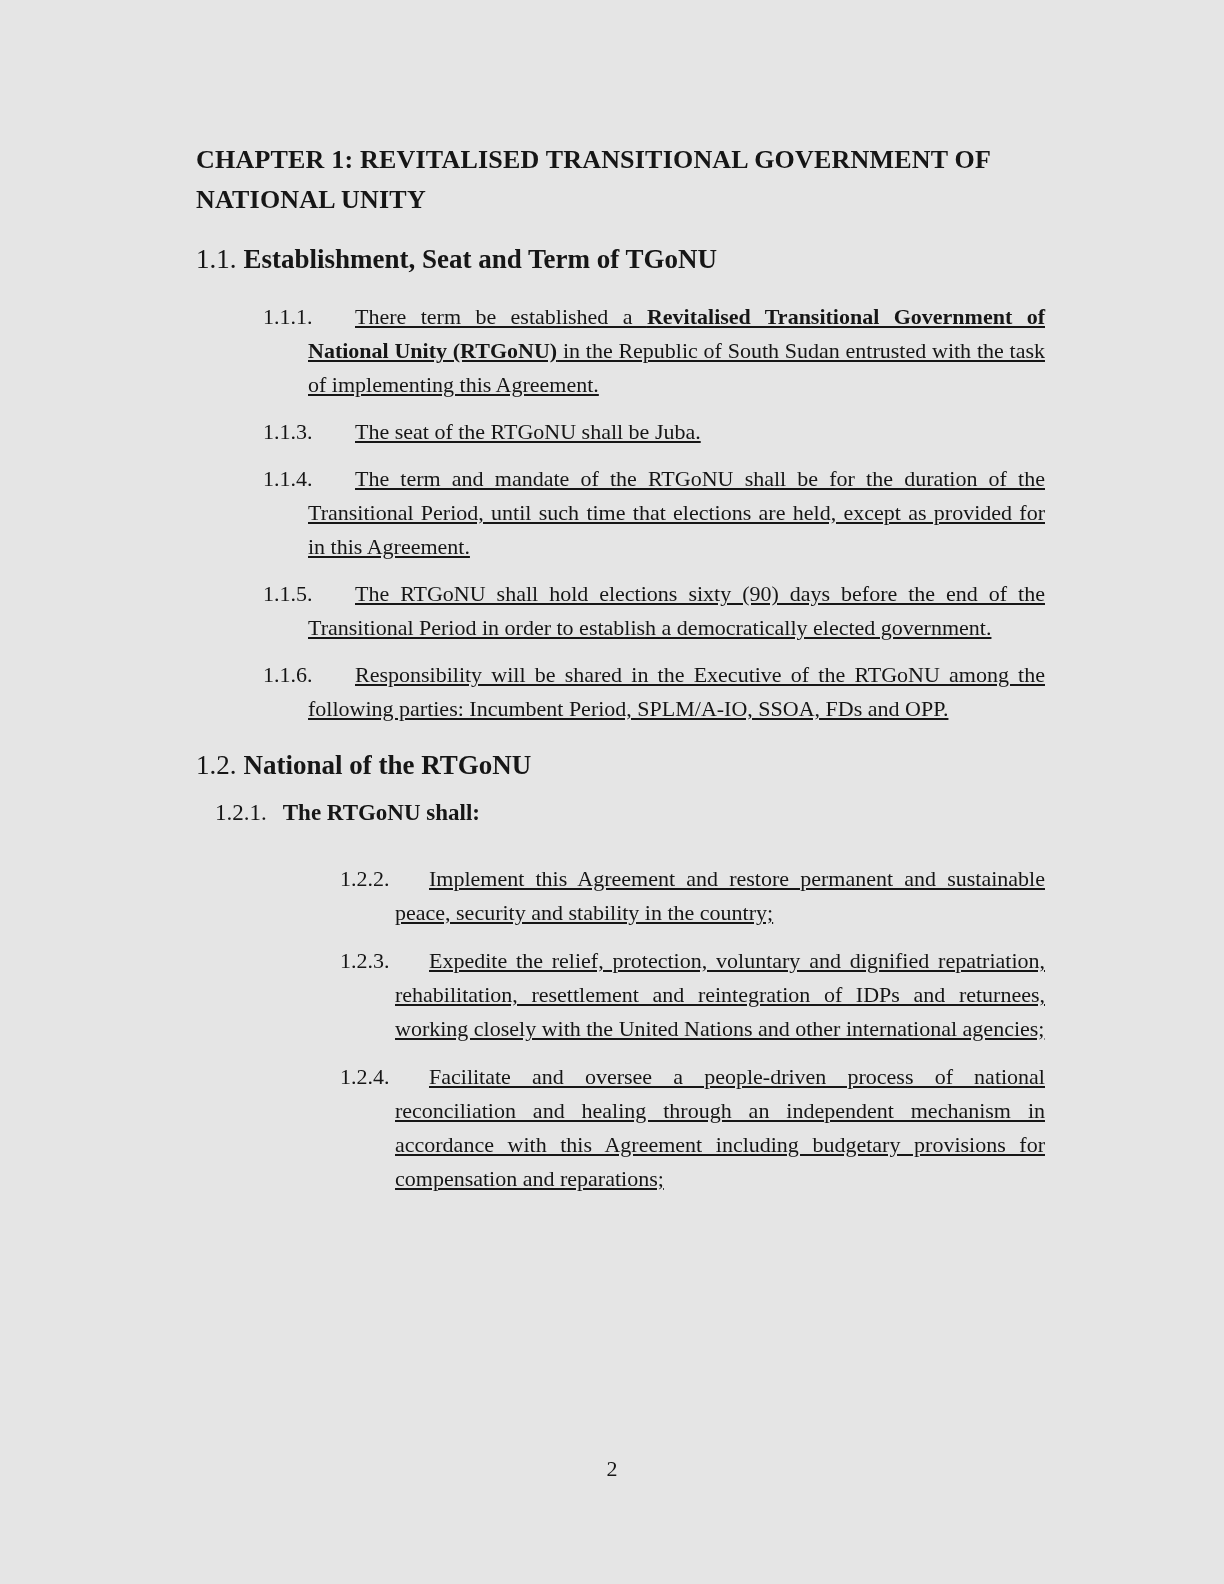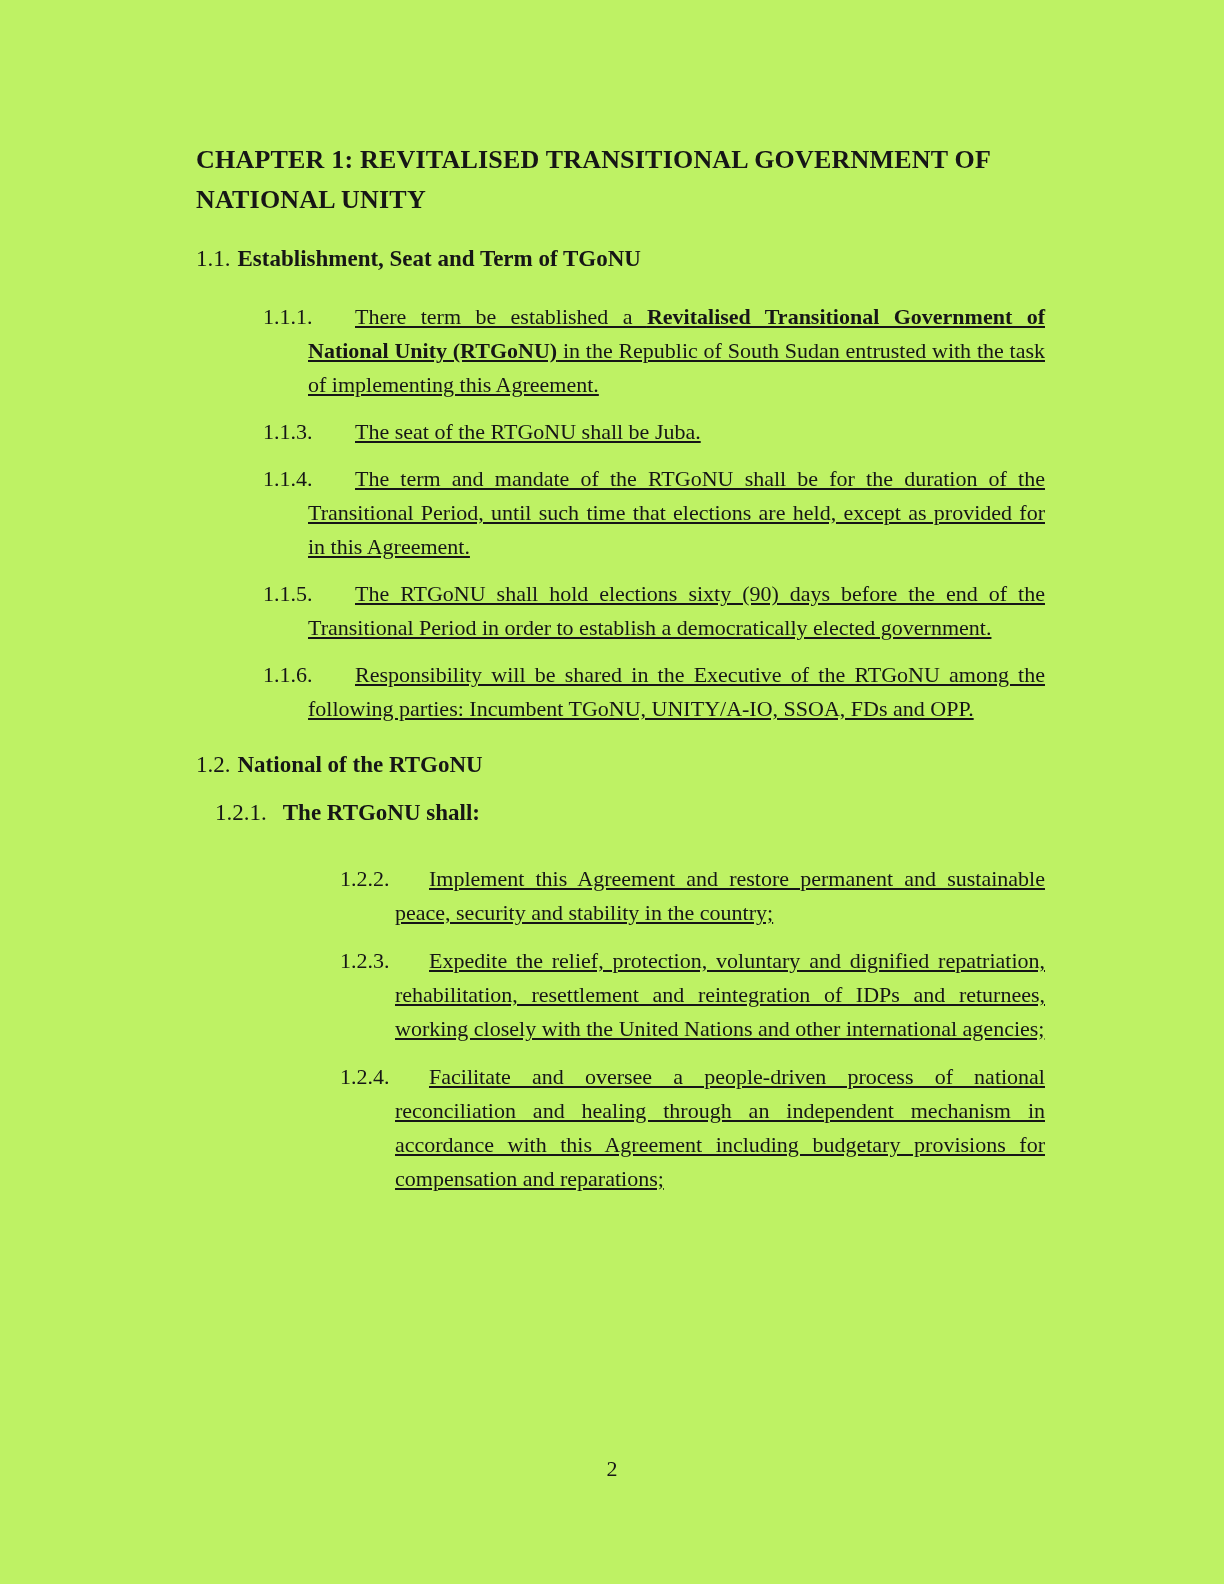--- a/index.html
+++ b/index.html
@@ -4,42 +4,42 @@
 <style>
   html, body {
     margin: 0;
     padding: 0;
     background: #ffffff;
   }
   .page {
     position: relative;
     width: 1224px;
     height: 1584px;
-    background: #bef264;
+    background: #e5e5e5;
     color: #161616;
     font-family: "Liberation Serif", "DejaVu Serif", serif;
     overflow: hidden;
   }
   .content {
     position: absolute;
     left: 196px;
     top: 0;
     width: 849px;
     padding-top: 140px;
   }
   .chapter-heading {
     font-size: 26px;
     font-weight: bold;
     line-height: 40px;
     margin: 0;
     max-width: 810px;
     letter-spacing: 0.2px;
   }
   .sec-heading {
-    font-size: 23px;
+    font-size: 27px;
     line-height: 30px;
     margin: 24px 0 0 0;
     font-weight: normal;
   }
   .sec-heading .sec-num {
     font-weight: normal;
     margin-right: 7px;
   }
   .sec-heading .sec-title {
     font-weight: bold;
@@ -115,21 +115,21 @@
 
     <p class="clause lvl1">
       <span class="num">1.1.4.</span><span>The term and mandate of the RTGoNU shall be for the duration of the Transitional Period, until such time that elections are held, except as provided for in this Agreement.</span>
     </p>
 
     <p class="clause lvl1">
       <span class="num">1.1.5.</span><span>The RTGoNU shall hold elections sixty (90) days before the end of the Transitional Period in order to establish a democratically elected government.</span>
     </p>
 
     <p class="clause lvl1">
-      <span class="num">1.1.6.</span><span>Responsibility will be shared in the Executive of the RTGoNU among the following parties: Incumbent TGoNU, UNITY/A-IO, SSOA, FDs and OPP.</span>
+      <span class="num">1.1.6.</span><span>Responsibility will be shared in the Executive of the RTGoNU among the following parties: Incumbent Period, SPLM/A-IO, SSOA, FDs and OPP.</span>
     </p>
 
     <h2 class="sec-heading"><span class="sec-num">1.2.</span><span class="sec-title">National of the RTGoNU</span></h2>
 
     <h3 class="sub-heading"><span class="sec-num">1.2.1.</span><span class="sec-title">The RTGoNU shall:</span></h3>
 
     <p class="clause lvl2 first">
       <span class="num">1.2.2.</span><span>Implement this Agreement and restore permanent and sustainable peace, security and stability in the country;</span>
     </p>
 

